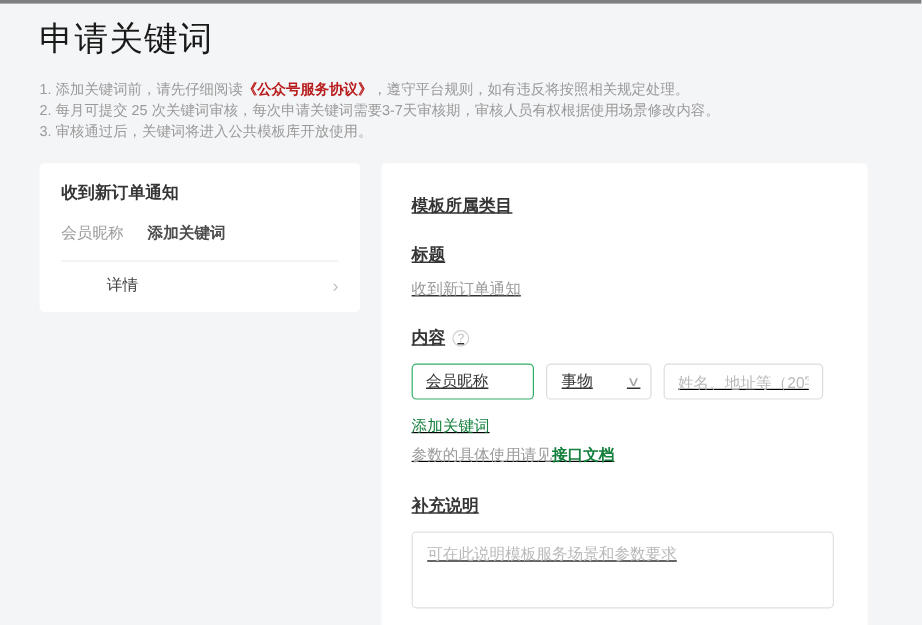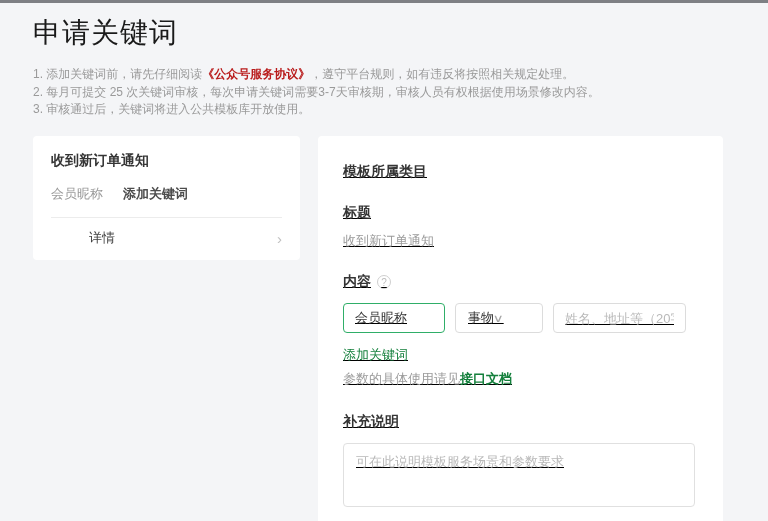--- a/index.html
+++ b/index.html
@@ -55,21 +55,21 @@
   .input-row { margin-top: 12px; display: flex; gap: 10px; }
   .keyword-input {
     width: 102px; height: 30px;
     border: 1px solid #2fae68; border-radius: 4px;
     padding: 0 11px; font-size: 13px; color: #353535; outline: none;
     font-family: inherit; background: #fff;
   }
   .type-select {
     width: 88px; height: 30px;
     border: 1px solid #dcdcdc; border-radius: 4px;
-    display: flex; align-items: center; justify-content: flex-start;
+    display: flex; align-items: center; justify-content: space-between;
     padding: 0 10px 0 12px; cursor: pointer; background: #fff;
   }
   .type-select .sel-text { font-size: 13px; color: #353535; }
   .type-select .sel-chev { color: #a6a6a6; font-size: 11px; transform: scaleX(1.4); }
   .example-input {
     width: 133px; height: 30px;
     border: 1px solid #dcdcdc; border-radius: 4px;
     padding: 0 11px; font-size: 13px; color: #353535; outline: none;
     font-family: inherit; background: #fff;
   }

